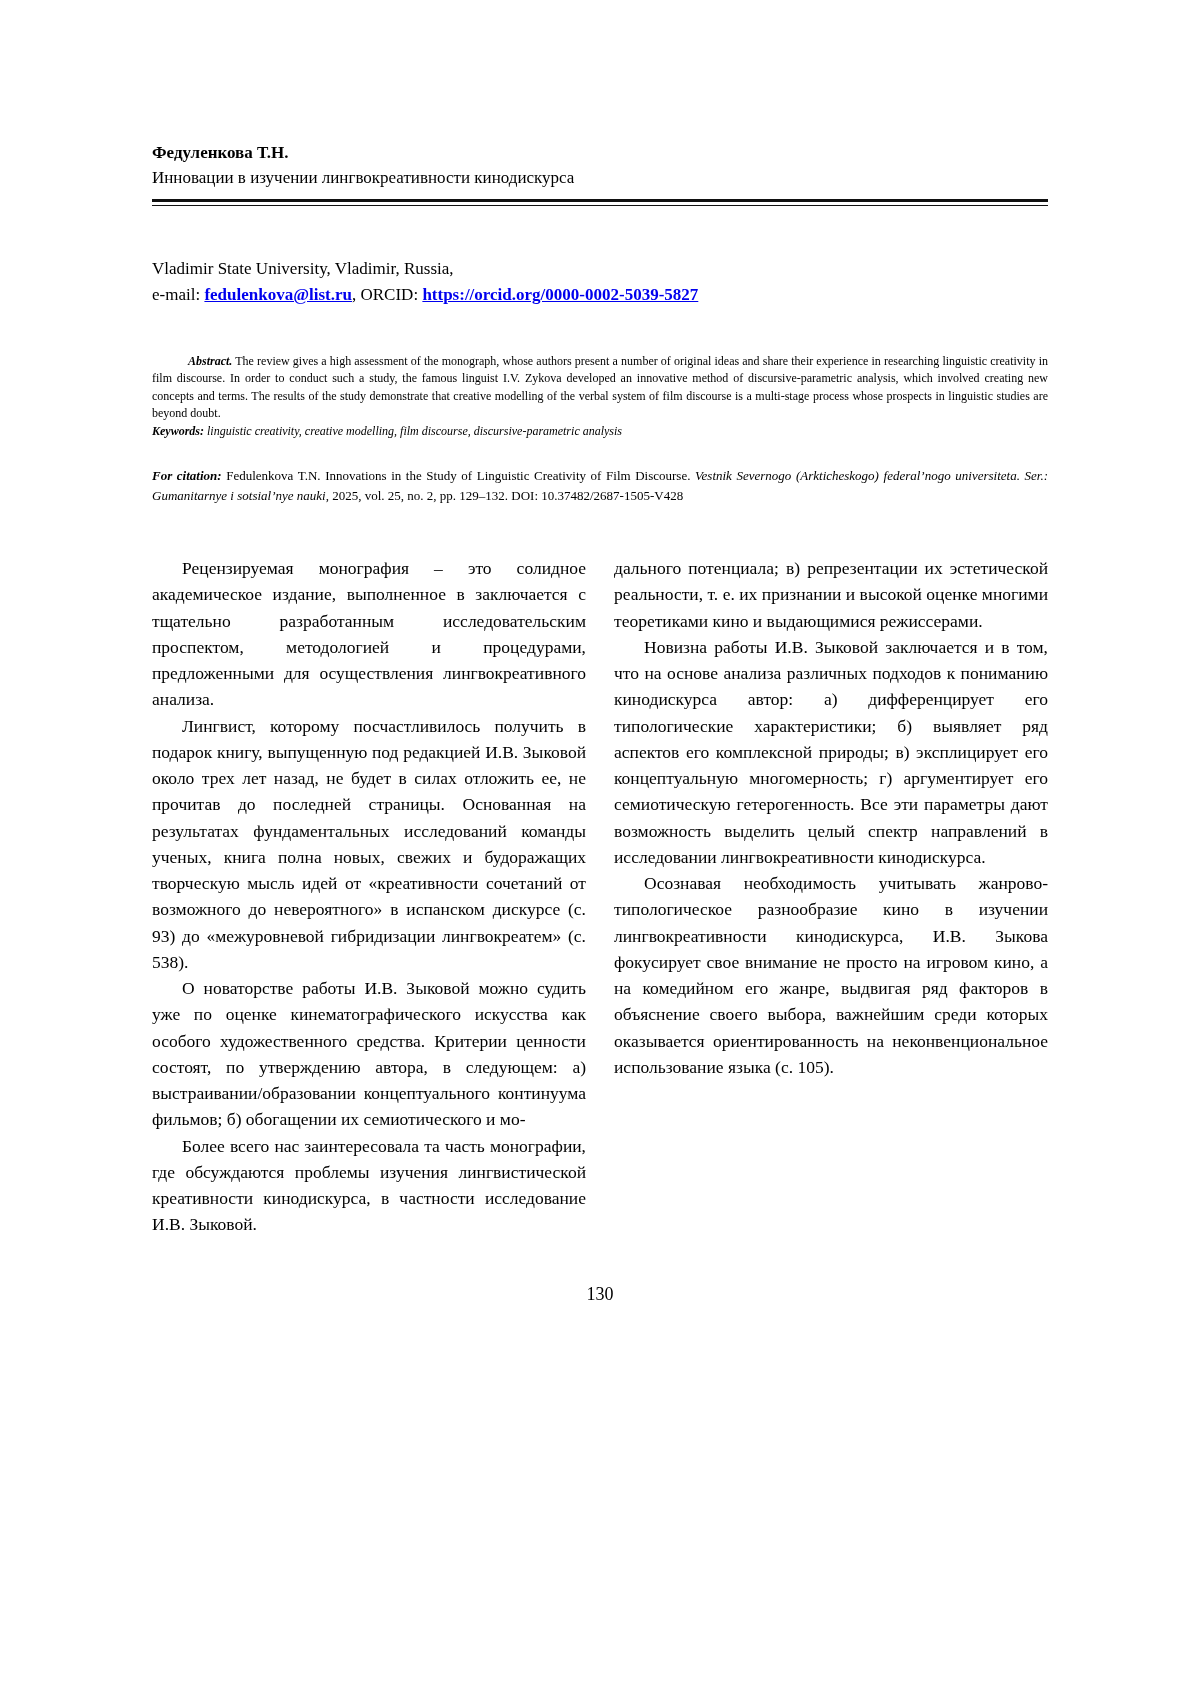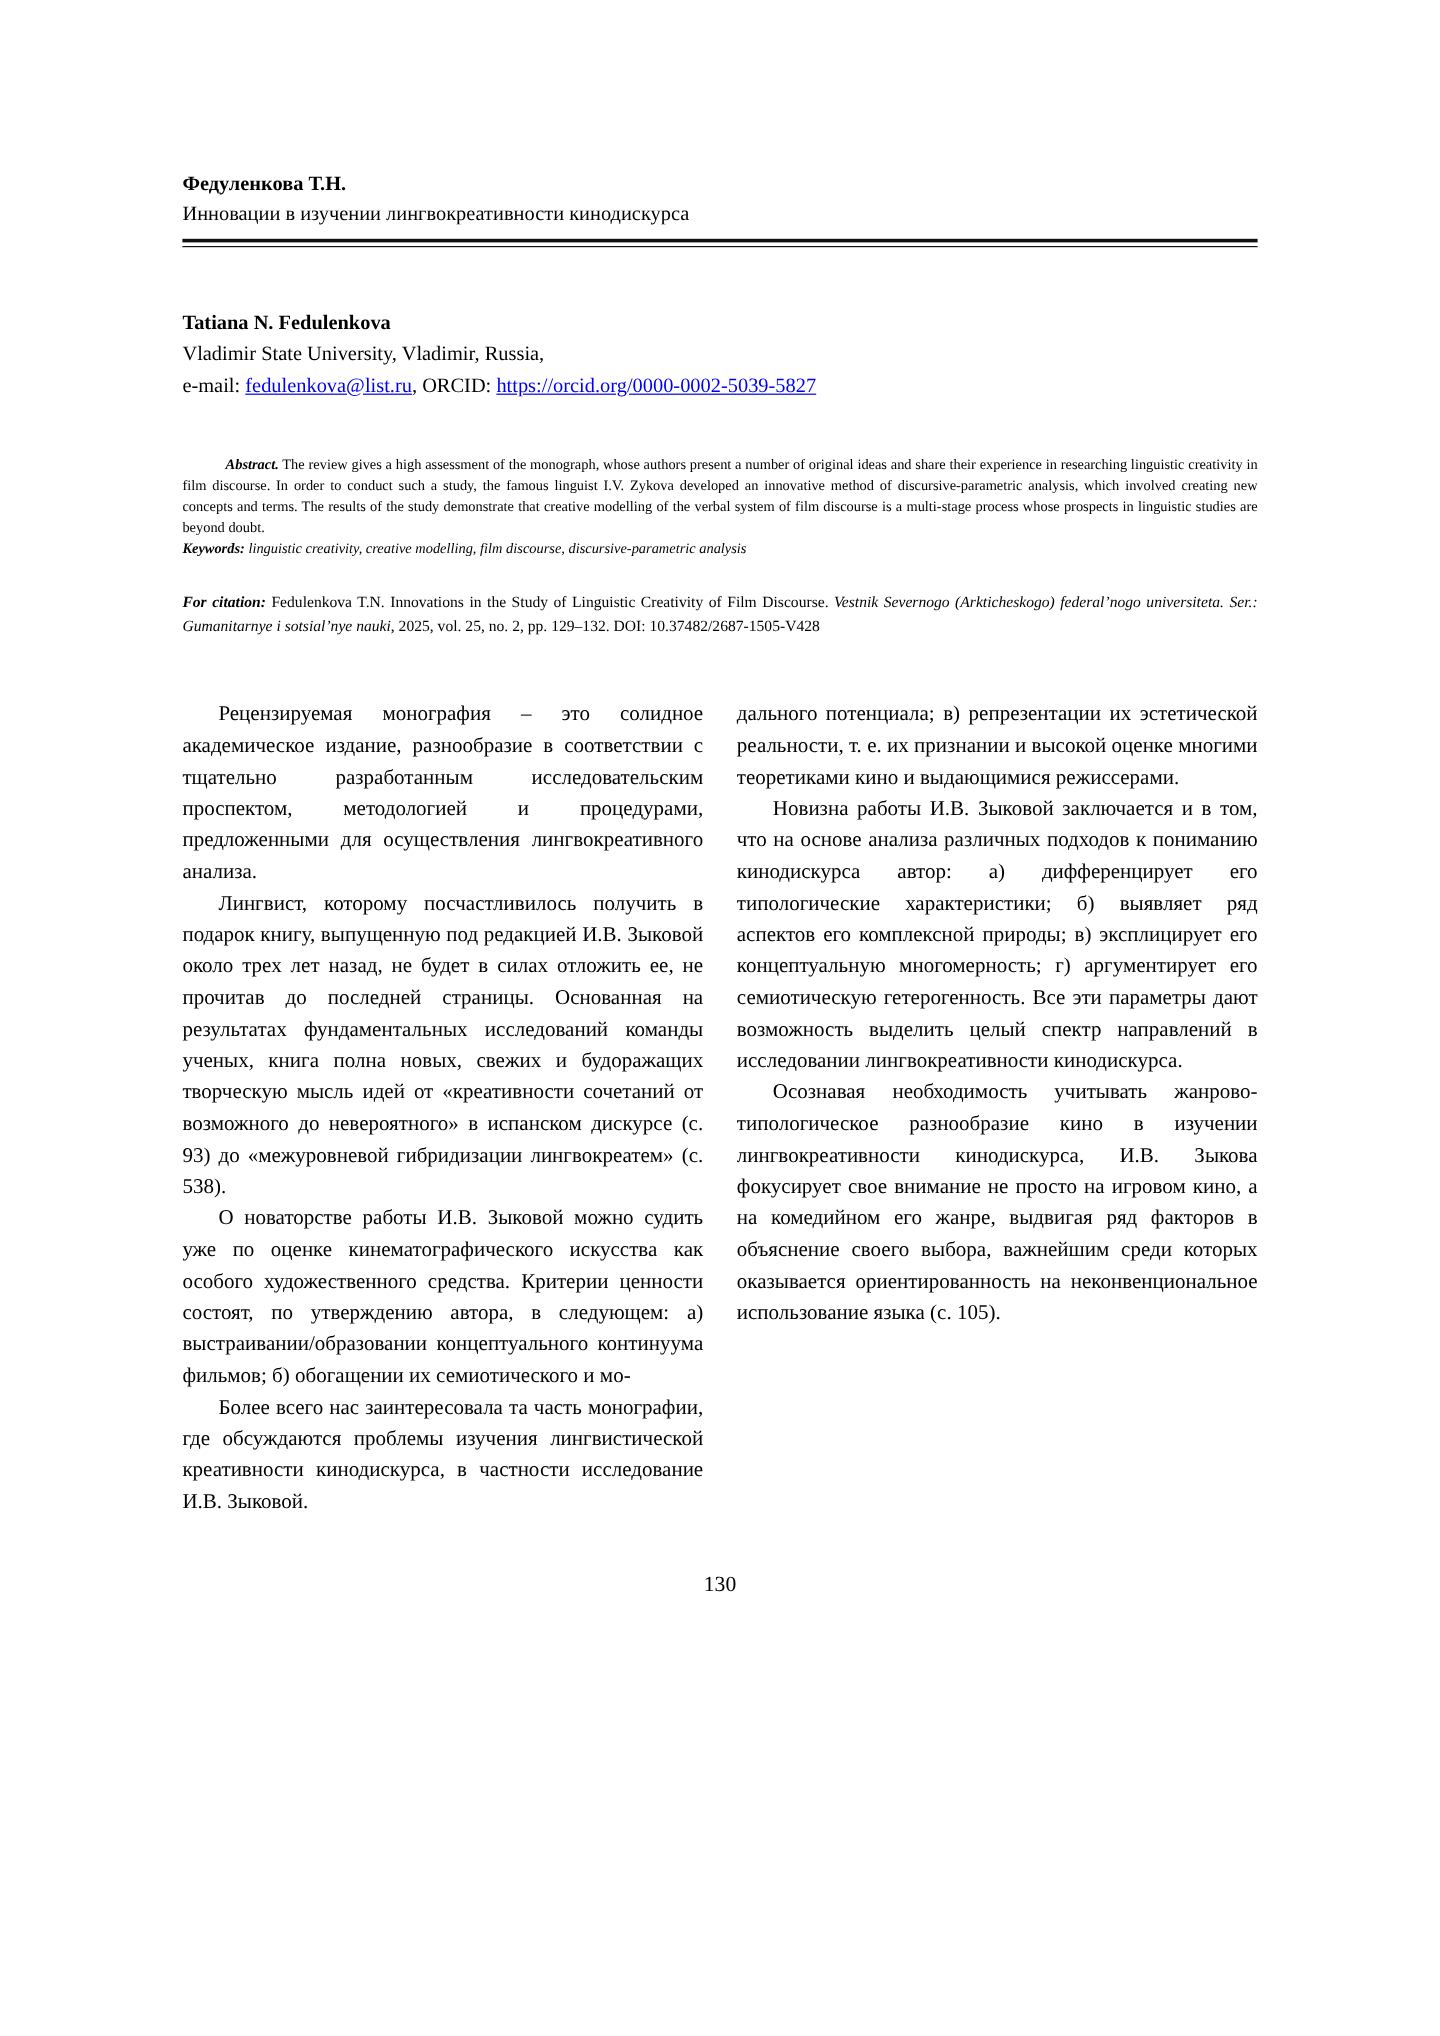--- a/index.html
+++ b/index.html
@@ -18,21 +18,21 @@
   .rh-title  { font-size: 17px; line-height: 1.35; margin-top: 2px; }
   .double-rule {
     margin-top: 9px;
     height: 3px;
     border-top: 3.5px solid #111;
     border-bottom: 1.5px solid #111;
   }
   
   .author-block { margin-top: 50px; font-size: 17px; line-height: 1.55; }
   .a-name { font-weight: bold; }
-  a.link { color: #0000EE; text-decoration: underline; cursor: pointer; }
+  a.link { color: #0000EE; text-decoration: underline; cursor: pointer; font-weight: bold; }
   
   .abstract { margin-top: 44px; font-size: 12px; line-height: 1.46; text-align: justify; }
   .abstract p { margin: 0; }
   .abstract-p { text-indent: 36px; }
   .bi { font-weight: bold; font-style: italic; }
   .keywords i { font-style: italic; }
   
   .citation { margin-top: 26px; font-size: 13px; line-height: 1.5; text-align: justify; }
   .citation p { margin: 0; }
   
@@ -59,37 +59,36 @@
 
 <div class="page">
 
   <header>
     <div class="rh-author">Федуленкова Т.Н.</div>
     <div class="rh-title">Инновации в изучении лингвокреативности кинодискурса</div>
     <div class="double-rule"></div>
   </header>
 
   <section class="author-block">
-    <div class="a-name">Tatiana N. Fedulenkova</div>
     <div>Vladimir State University, Vladimir, Russia,</div>
     <div><span>e-mail: </span><a class="link" href="#">fedulenkova@list.ru</a><span>, ORCID: </span><a class="link" href="#">https://orcid.org/0000-0002-5039-5827</a></div>
   </section>
 
   <section class="abstract">
     <p class="abstract-p"><span class="bi">Abstract.</span><span> The review gives a high assessment of the monograph, whose authors present a number of original ideas and share their experience in researching linguistic creativity in film discourse. In order to conduct such a study, the famous linguist I.V. Zykova developed an innovative method of discursive-parametric analysis, which involved creating new concepts and terms. The results of the study demonstrate that creative modelling of the verbal system of film discourse is a multi-stage process whose prospects in linguistic studies are beyond doubt.</span></p>
     <p class="keywords"><span class="bi">Keywords:</span><i> linguistic creativity, creative modelling, film discourse, discursive-parametric analysis</i></p>
   </section>
 
   <section class="citation">
     <p><span class="bi">For citation:</span><span> Fedulenkova T.N. Innovations in the Study of Linguistic Creativity of Film Discourse. </span><i>Vestnik Severnogo (Arkticheskogo) federal’nogo universiteta. Ser.: Gumanitarnye i sotsial’nye nauki</i><span>, 2025, vol. 25, no. 2, pp. 129–132. DOI: 10.37482/2687-1505-V428</span></p>
   </section>
 
   <section class="body-columns">
     <div class="col" lang="ru">
-      <p>Рецензируемая монография – это солидное академическое издание, разнообразие в соответствии с тщательно разработанным исследовательским проспектом, методологией и процедурами, предложенными для осуществления лингвокреативного анализа.</p>
+      <p>Рецензируемая монография – это солидное академическое издание, выполненное в заключается с тщательно разработанным исследовательским проспектом, методологией и процедурами, предложенными для осуществления лингвокреативного анализа.</p>
       <p>Лингвист, которому посчастливилось получить в подарок книгу, выпущенную под редакцией И.В. Зыковой около трех лет назад, не будет в силах отложить ее, не прочитав до последней страницы. Основанная на результатах фундаментальных исследований команды ученых, книга полна новых, свежих и будоражащих творческую мысль идей от «креативности сочетаний от возможного до невероятного» в испанском дискурсе (с. 93) до «межуровневой гибридизации лингвокреатем» (с. 538).</p>
       <p>О новаторстве работы И.В. Зыковой можно судить уже по оценке кинематографического искусства как особого художественного средства. Критерии ценности состоят, по утверждению автора, в следующем: а) выстраивании/образовании концептуального континуума фильмов; б) обогащении их семиотического и мо-</p>
       <p>Более всего нас заинтересовала та часть монографии, где обсуждаются проблемы изучения лингвистической креативности кинодискурса, в частности исследование И.В. Зыковой.</p>
     </div>
     <div class="col" lang="ru">
       <p class="no-indent">дального потенциала; в) репрезентации их эстетической реальности, т. е. их признании и высокой оценке многими теоретиками кино и выдающимися режиссерами.</p>
       <p>Новизна работы И.В. Зыковой заключается и в том, что на основе анализа различных подходов к пониманию кинодискурса автор: а) дифференцирует его типологические характеристики; б) выявляет ряд аспектов его комплексной природы; в) эксплицирует его концептуальную многомерность; г) аргументирует его семиотическую гетерогенность. Все эти параметры дают возможность выделить целый спектр направлений в исследовании лингвокреативности кинодискурса.</p>
       <p>Осознавая необходимость учитывать жанрово-типологическое разнообразие кино в изучении лингвокреативности кинодискурса, И.В. Зыкова фокусирует свое внимание не просто на игровом кино, а на комедийном его жанре, выдвигая ряд факторов в объяснение своего выбора, важнейшим среди которых оказывается ориентированность на неконвенциональное использование языка (с. 105).</p>
     </div>
   </section>

